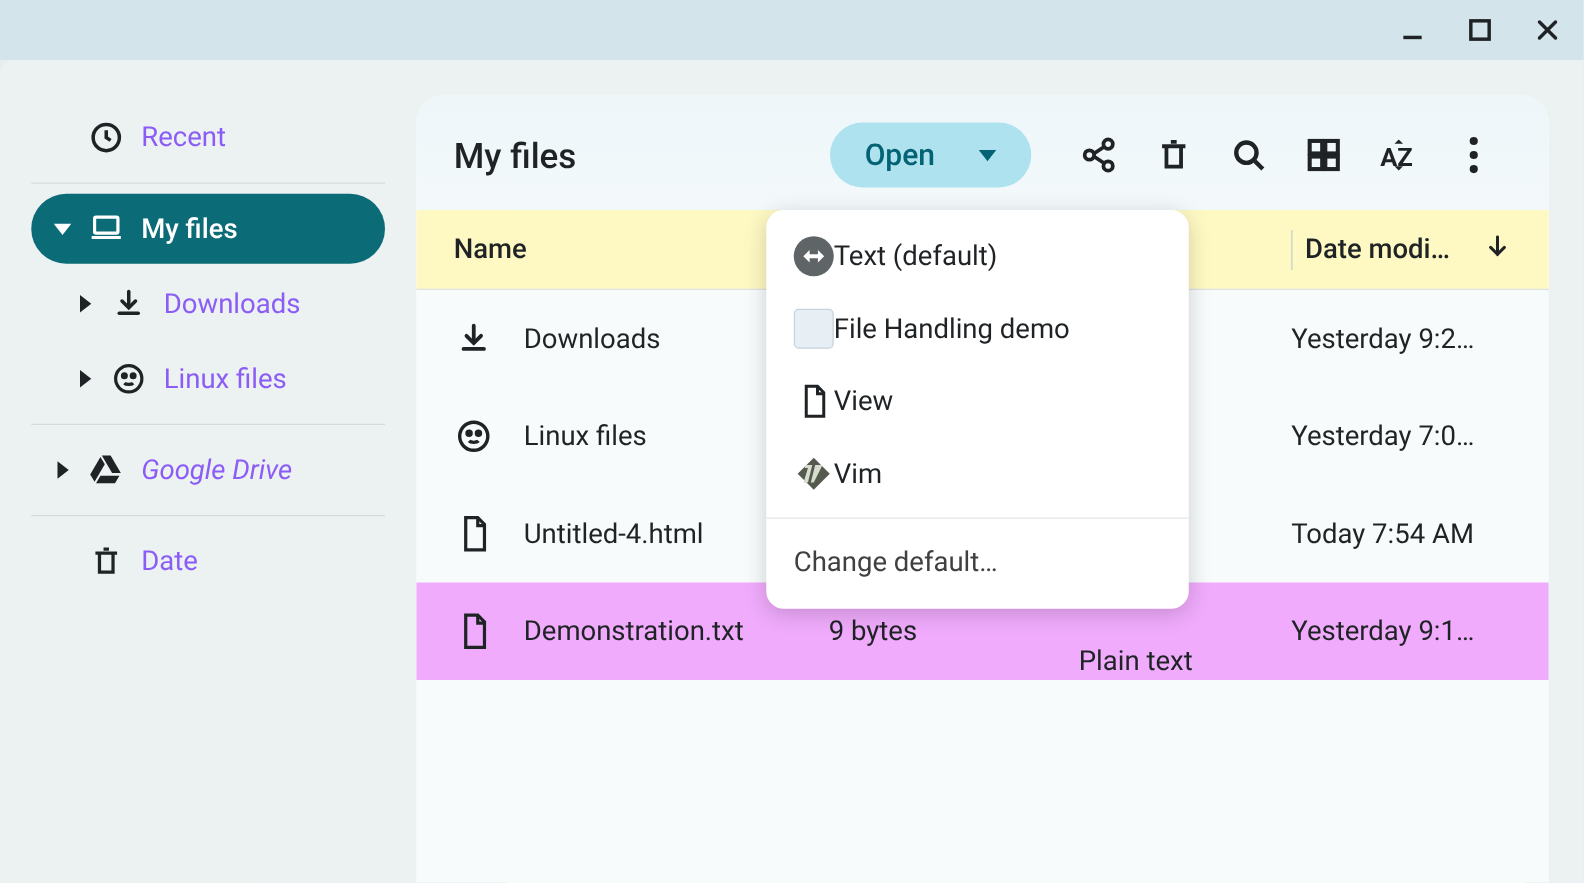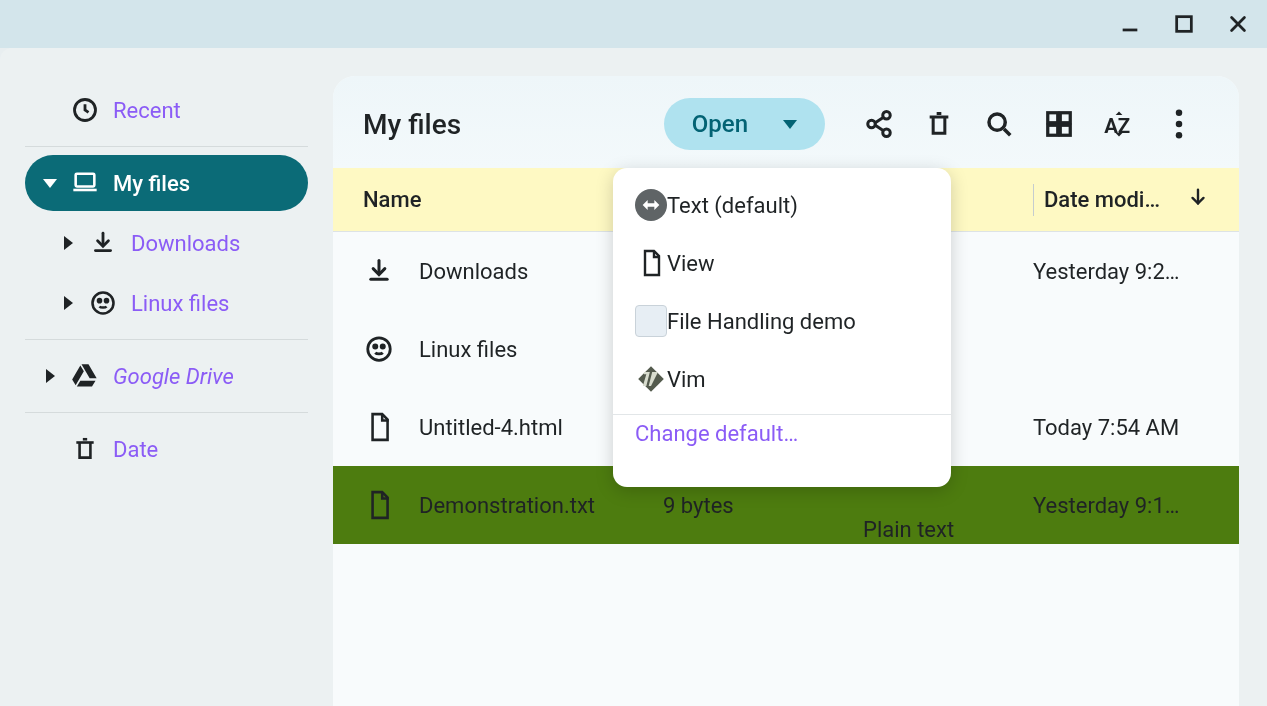--- a/index.html
+++ b/index.html
@@ -105,21 +105,21 @@
   .col-date .arrowdn { margin-left:auto; }
 
   
   .rows { }
   .row {
     display:flex; align-items:center;
     height:78px;
     padding: 0 30px;
     font-size:22px; color:#1f2325;
   }
-  .row.selected { background:#4d7c0f; }
+  .row.selected { background:#f0abfc; }
   .row .cell-name { flex:0 0 300px; display:flex; align-items:center; gap:24px;}
   .row .cell-size { flex:0 0 200px; color:#1f2325;}
   .row .cell-type { flex:0 0 170px;margin-top:48px;}
   .row .cell-date { flex:1;}
   .row .ficon { width:32px;height:32px;display:flex;align-items:center;justify-content:center;}
 
   
   .dropdown {
     position:absolute;
     top:92px; left:280px;
@@ -136,21 +136,21 @@
     display:flex; align-items:center; 
     height:58px;
     padding: 0 22px;
     color:#1f2325;
   }
   .dd-item .dicon {
     width:32px;height:32px;display:flex;align-items:center;justify-content:center;
     border-radius:50%;
   }
   .dd-sep { height:1px; background:#e2e6e8; margin:6px 0;}
-  .dd-change { height:58px; display:flex;align-items:flex-start; padding:0 22px; color:#8b5cf6; }
+  .dd-change { height:58px; display:flex;align-items:center; padding:0 22px; color:#404040; }
 
   
   .tri-right { width:0;height:0;border-top:7px solid transparent;border-bottom:7px solid transparent;border-left:9px solid #1f2325;}
   .tri-down-sm { width:0;height:0;border-left:7px solid transparent;border-right:7px solid transparent;border-top:9px solid currentColor;}
 </style>
 </head>
 <body>
 
 <div class="titlebar">
   <div class="win-icon">
@@ -361,20 +361,21 @@
                 <circle cx="12" cy="12" r="9"></circle>
                 <circle cx="9" cy="10" r="1.3" fill="#1f2325"></circle>
                 <circle cx="15" cy="10" r="1.3" fill="#1f2325"></circle>
                 <path d="M9 15c1 1.2 5 1.2 6 0"></path>
               </svg>
           </span>
           <span>Linux files</span>
         </div>
         <div class="cell-size"></div>
         <div class="cell-type"></div>
+        <div class="cell-date">Yesterday 7:0…</div>
       </div>
 
       <div class="row">
         <div class="cell-name">
           <span class="ficon">
             <svg width="26" height="30" viewBox="0 0 24 28" fill="none" stroke="#1f2325" stroke-width="2.4">
                 <path d="M6 2h9l5 5v19H6z"></path>
                 <path d="M15 2v6h6"></path>
               </svg>
           </span>
@@ -405,31 +406,31 @@
     <div class="dropdown">
       <div class="dd-item">
         <span class="dicon" style="background:#5f6466;">
           <svg width="20" height="20" viewBox="0 0 24 24" fill="#fff">
               <path d="M2 12l6-6v4h4v4H8v4zM22 12l-6 6v-4h-4v-4h4V6z"></path>
             </svg>
         </span>
         <span>Text (default)</span>
       </div>
       <div class="dd-item">
+        <span class="dicon" style="background:#e7eef4;border:1px solid #c9d2d9;border-radius:4px;"></span>
+        <span>File Handling demo</span>
+      </div>
+      <div class="dd-item">
         <span class="dicon">
           <svg width="24" height="28" viewBox="0 0 24 28" fill="none" stroke="#1f2325" stroke-width="2.4">
               <path d="M6 2h9l5 5v19H6z"></path>
               <path d="M15 2v6h6"></path>
             </svg>
         </span>
         <span>View</span>
-      </div>
-      <div class="dd-item">
-        <span class="dicon" style="background:#e7eef4;border:1px solid #c9d2d9;border-radius:4px;"></span>
-        <span>File Handling demo</span>
       </div>
       <div class="dd-item">
         <span class="dicon">
           <svg width="28" height="28" viewBox="0 0 24 24">
               <path d="M12 1l11 11-11 11L1 12z" fill="#545b4e"></path>
               <path d="M6 6h5l-3 12H5l3-10H6z" fill="#d8dcce"></path>
               <path d="M13 6h5l-6 12h-2z" fill="#d8dcce"></path>
             </svg>
         </span>
         <span>Vim</span>

